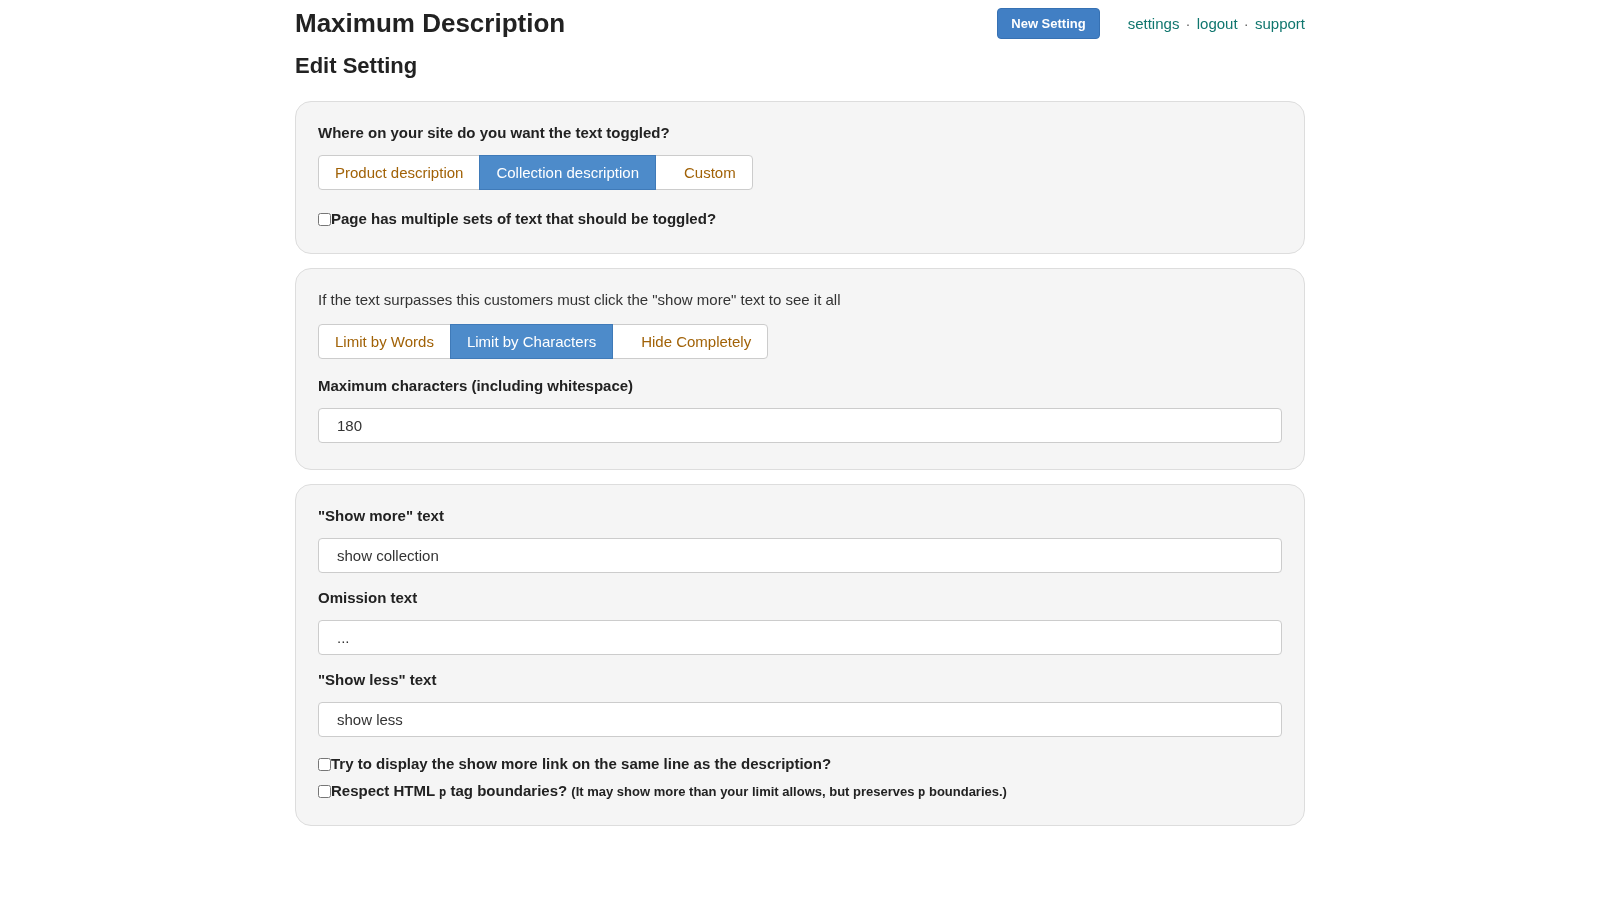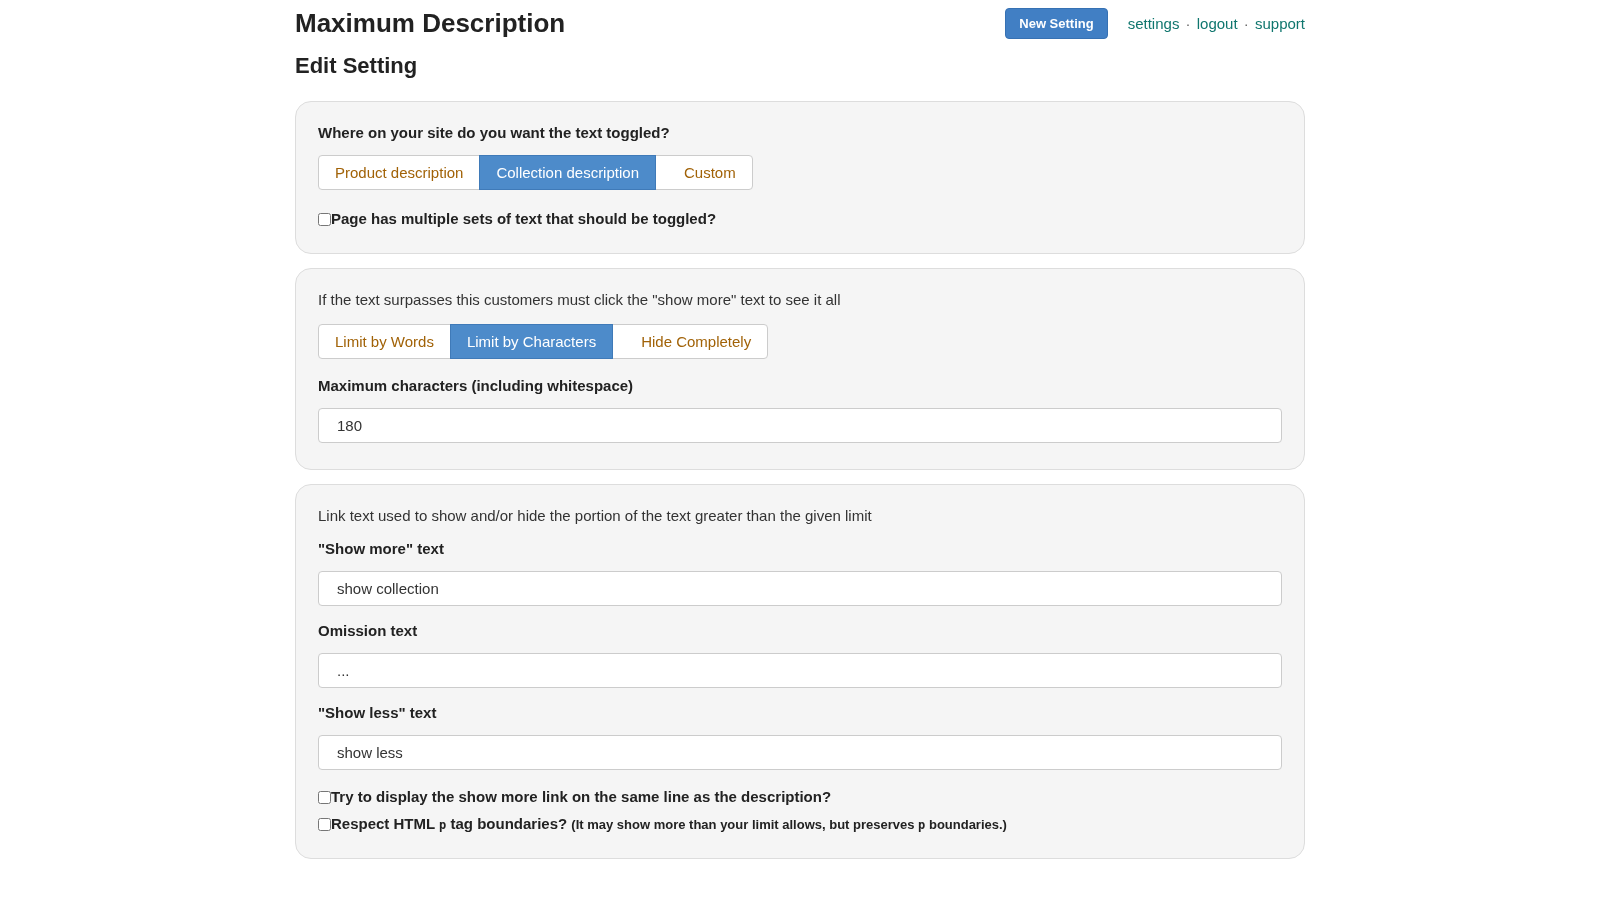--- a/index.html
+++ b/index.html
@@ -21,21 +21,21 @@
   margin-bottom: 14px;
 }
 .header h1 {
   font-size: 26px;
   font-weight: 700;
   color: #222;
 }
 .header-right {
   display: flex;
   align-items: center;
-  gap: 20px;
+  gap: 28px;
 }
 .btn-primary {
   background: #417fc4;
   color: #fff;
   border: 1px solid #3671b3;
   border-radius: 4px;
   padding: 7px 13px;
   font-size: 13px;
   font-weight: 600;
   cursor: pointer;
@@ -169,21 +169,20 @@
     <div class="btn-group">
       <button class="seg-btn">Limit by Words</button>
       <button class="seg-btn active">Limit by Characters</button>
       <button class="seg-btn">Hide Completely</button>
     </div>
     <label class="form-label">Maximum characters (including whitespace)</label>
     <input type="text" class="text-input" style="margin-bottom: 0px;" value="180">
   </div>
 
   <div class="panel">
-    <p class="panel-text">Link text used to show and/or hide the portion of the text greater than the given limit</p>
 
     <label class="form-label">"Show more" text</label>
     <input type="text" class="text-input" value="show collection" style="">
 
     <label class="form-label">Omission text</label>
     <input type="text" class="text-input" value="..." style="">
 
     <label class="form-label">"Show less" text</label>
     <input type="text" class="text-input" value="show less" style="">
 

